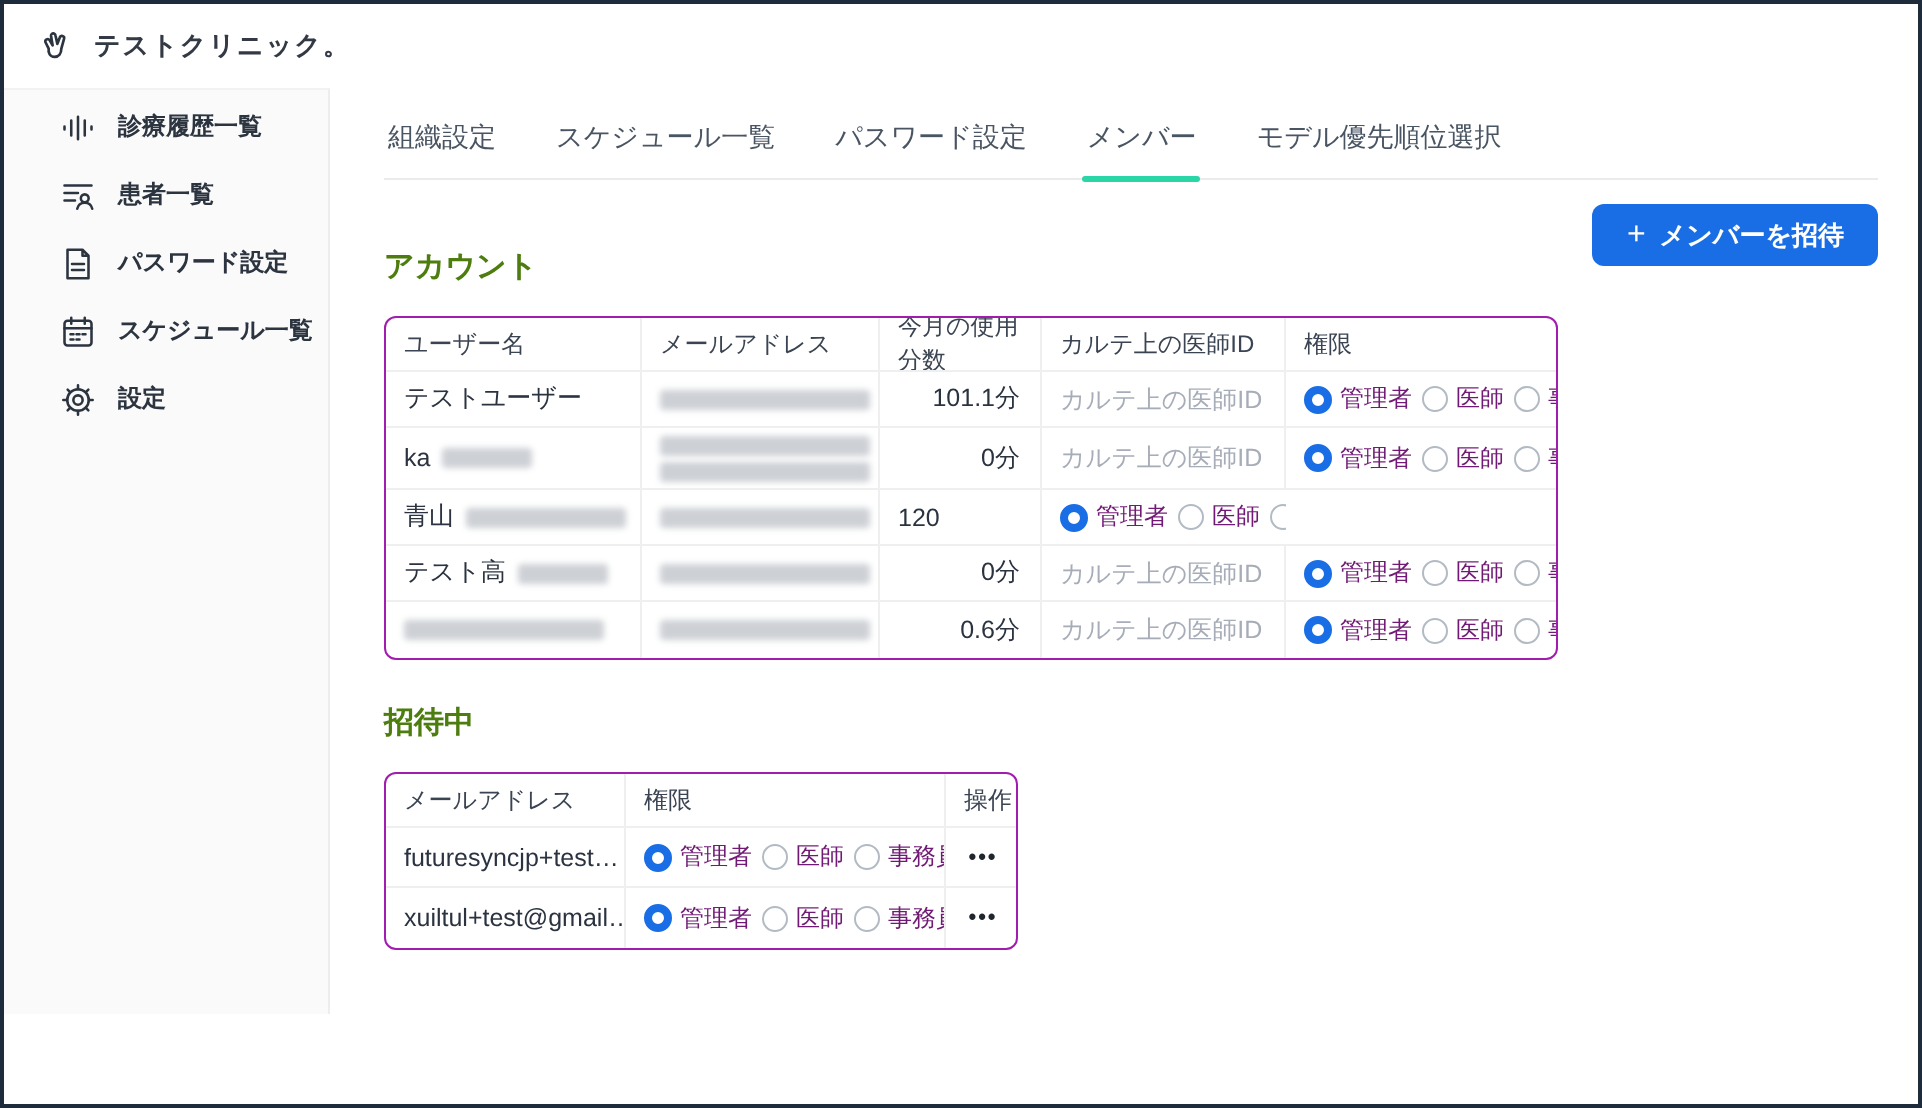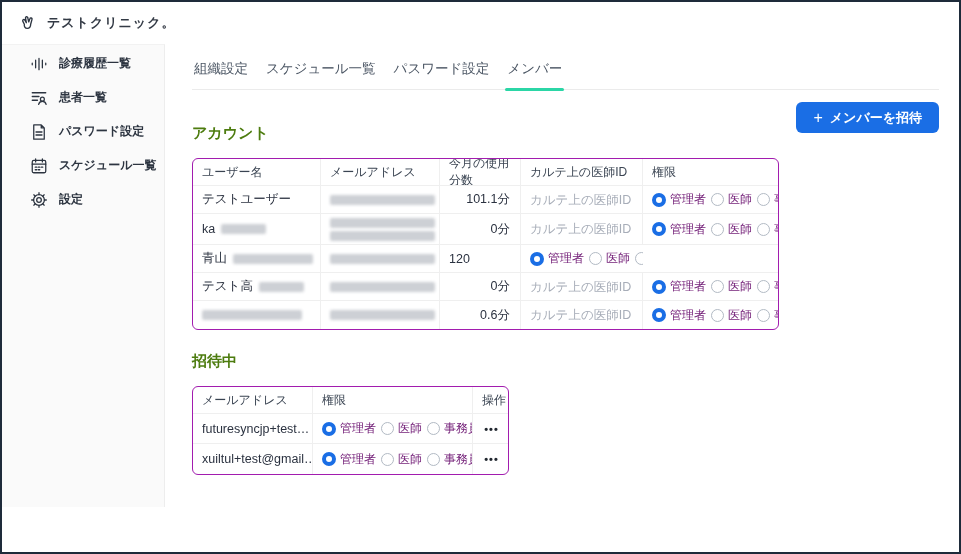--- a/index.html
+++ b/index.html
@@ -17,21 +17,21 @@
   .sidebar{
     position:absolute; left:0; top:42px; width:163px; height:463px;
     background:#fafafa; border-right:1px solid #ededed; border-top:1px solid #f2f2f2;
     padding-top:10px;
   }
   .nav-item{ height:34px; display:flex; align-items:flex-start; gap:11px; padding-left:28px; cursor:pointer;}
   .nav-item .ic{ width:18px; height:18px; display:flex; align-items:center; justify-content:center; color:#2c3440;}
   .nav-item .lbl{ font-size:12px; font-weight:bold; color:#2c3440; white-space:nowrap;}
   
   .main{ margin-left:163px; padding:12px 20px 0 27px; position:relative; }
-  .tabbar{ display:flex; gap:14px; border-bottom:1px solid #ebebeb; height:34px; align-items:flex-start;}
+  .tabbar{ display:flex; gap:26px; border-bottom:1px solid #ebebeb; height:34px; align-items:flex-start;}
   .tab{ font-size:13.5px; color:#4a5563; font-weight:500; padding:4px 2px 12px; position:relative; cursor:pointer; white-space:nowrap;}
   .tab.active::after{
     content:""; position:absolute; left:0; right:0; bottom:-1px; height:3px;
     background:#2bd6a6; border-radius:2px;
   }
   .invite-btn{
     position:absolute; top:58px; right:20px; height:31px; padding:0 17px;
     background:#1a6ee5; border:none; border-radius:6px; color:#fff;
     font-size:13px; font-weight:bold; display:flex; align-items:center; gap:7px; cursor:pointer;
     font-family:inherit;
@@ -133,20 +133,21 @@
     </div>
   </div>
 
   <div class="main">
 
     <div class="tabbar">
       <div class="tab">組織設定</div>
       <div class="tab">スケジュール一覧</div>
       <div class="tab">パスワード設定</div>
       <div class="tab active">メンバー</div>
+      <div class="tab">モデル優先順位選択</div>
     </div>
 
     <button class="invite-btn">
       <span class="plus">+</span>
       <span>メンバーを招待</span>
     </button>
 
     <div class="section-title t-account">アカウント</div>
 
     <div class="tbl acct-tbl">

